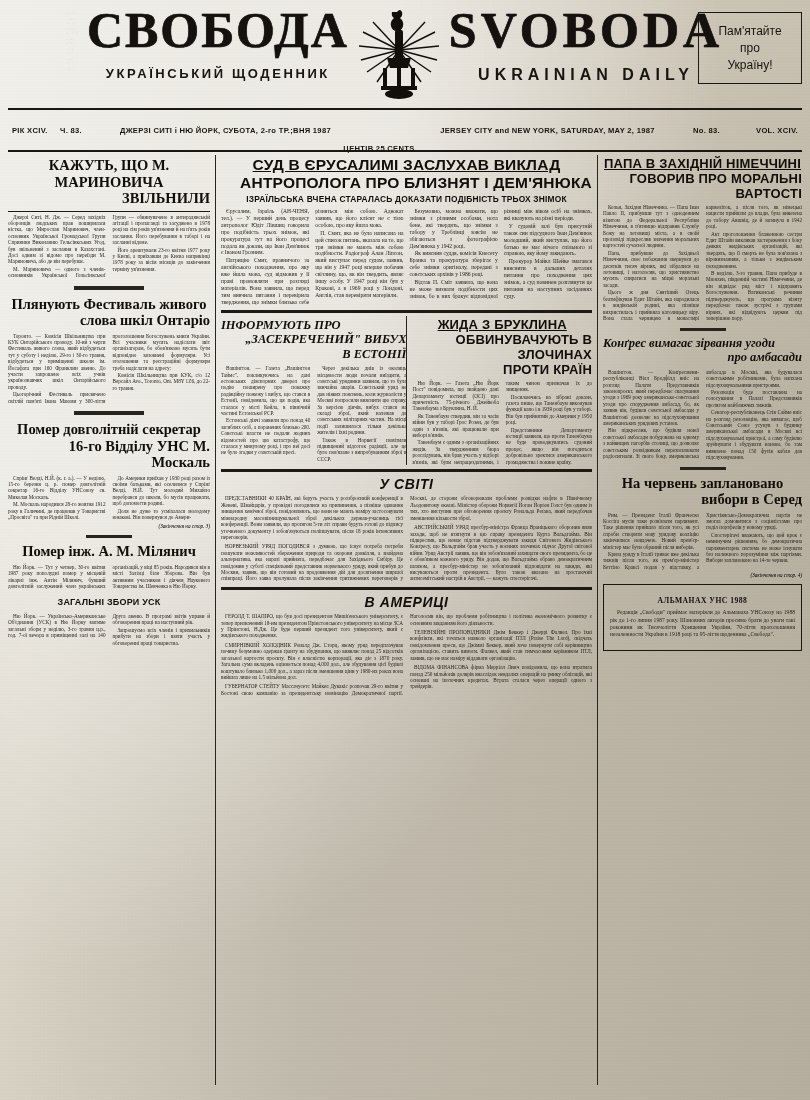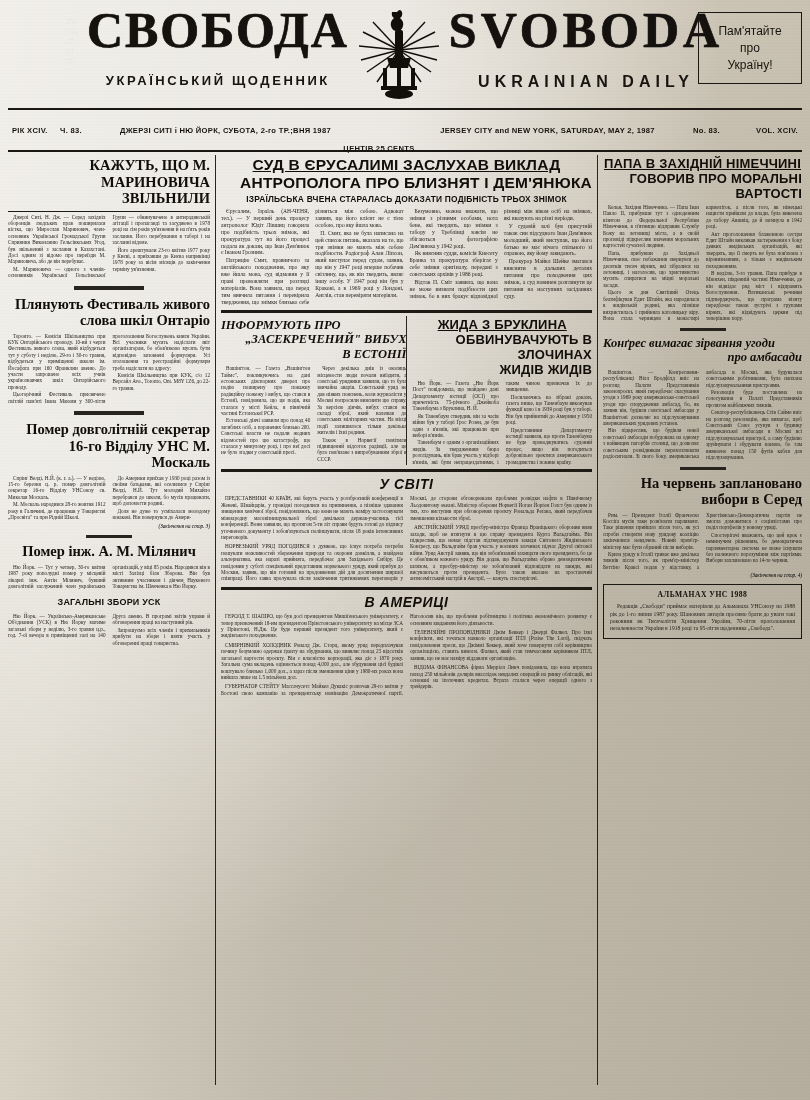--- a/index.html
+++ b/index.html
@@ -35,21 +35,21 @@
   .logo-word{
     font-family:"Liberation Serif", serif;
     font-weight:bold;font-size:50px;letter-spacing:2px;line-height:48px;
     color:#161310; -webkit-text-stroke:.6px #161310;
     text-shadow:0 0 1px rgba(0,0,0,.5);
     white-space:nowrap;
   }
   .logo-word.lat{letter-spacing:4px;}
   .logo-sub{
     font-family:"Liberation Sans", sans-serif;font-weight:bold;
-    font-size:13px;letter-spacing:2.6px;color:#1a1713;margin-top:19px;white-space:nowrap;
+    font-size:13px;letter-spacing:2.6px;color:#1a1713;margin-top:12px;white-space:nowrap;
   }
   .logo-sub.lat{letter-spacing:5px;font-size:16px;}
   .emblem{width:92px;height:96px;margin:0 4px;position:relative;flex:0 0 auto;}
   .emblem svg{display:block;}
   .remember-box{
     position:absolute;right:0;top:6px;width:104px;height:72px;
     border:1.6px solid #1d1a15;box-sizing:border-box;
     display:flex;flex-direction:column;align-items:center;justify-content:center;
     font-family:"Liberation Sans", sans-serif;font-size:12px;line-height:17px;color:#191610;
   }
@@ -73,21 +73,21 @@
   .colB{width:204px;padding-left:5px;}
   .midwrap{display:flex;}
   .mid-l{width:186px;box-sizing:border-box;}
   .mid-r{width:186px;padding-left:5px;box-sizing:border-box;border-left:1px solid #2a2620;}
 
   
   .hl-serif{
     font-family:"Liberation Serif", serif;font-weight:bold;color:#14110d;
     font-size:14.5px;line-height:16.5px;text-align:right;margin:2px 0 4px 0;
   }
-  .hl-serif .l1{display:block;text-align:right;}
+  .hl-serif .l1{display:block;text-align:center;}
   .hl-sans{
     font-family:"Liberation Sans", sans-serif;font-weight:bold;color:#14110d;
     font-size:13px;line-height:15px;text-align:right;margin:1px 0 3px 0;letter-spacing:.2px;
   }
   .hl-sans .l1{display:block;text-align:center;text-decoration:underline;}
   .hl-big{font-size:15.5px;line-height:17.5px;}
   .hl-italic{
     font-family:"Liberation Serif", serif;font-style:italic;font-weight:bold;
     font-size:12.5px;line-height:14.5px;text-align:right;color:#14110d;margin:2px 0 4px;
   }
@@ -109,21 +109,21 @@
   .body2{column-count:2;column-gap:7px;column-rule:none;
     font-size:5.2px;line-height:6.4px;text-align:justify;color:#2b2721;
     font-family:"Liberation Serif",serif;hyphens:auto;}
   .body2 p,.body1 p{margin:0 0 1px 0;text-indent:5px;}
   .body2.t6{font-size:5.6px;line-height:6.9px;}
 
   .bullet-list p{text-indent:4px;margin:0 0 3px 0;}
 
   
   .almanac{
-    border:1.4px solid #1d1a15;padding:5px 6px;margin-top:6px;
+    border:1.4px solid #1d1a15;padding:11px 6px;margin-top:6px;
     font-family:"Liberation Serif",serif;
   }
   .almanac-title{
     font-weight:bold;font-size:7.6px;text-align:center;letter-spacing:.5px;
     margin-bottom:4px;color:#14110d;
   }
   .almanac-body{font-size:5.6px;line-height:7.4px;text-align:justify;color:#2b2721;}
   .almanac-body p{margin:0;text-indent:7px;}
   .jump-r{font-style:italic;font-size:5.2px;text-align:right;margin-top:2px;}
 </style>
@@ -313,21 +313,21 @@
             <p>Естонські діячі заявили про понад 40 загиблих осіб, а поранених близько 200. Совєтські власти не подали жодних відомостей про цю катастрофу, що сталася у минулому році, і про неї досі не було згадки у совєтській пресі.</p>
             <p>Через декілька днів із околиць місцевости люди почали виїздити, а совєтські урядники заявили, що то була звичайна аварія. Совєтський уряд не дав ніяких пояснень, коли журналісти у Москві попросили вияснити цю справу. За версією діячів, вибух стався на складі зброї, який належав до совєтських мілітарних частин. На місці події залишилося тільки декілька жителів і їхні родини.</p>
             <p>Також в Норвегії помітили підвищений відсоток радіяції, але це було пов'язане з випробуванням зброї в СССР.</p>
           </div>
         </div>
 
         <div class="mid-r">
           <div class="hl-sans">
             <span class="l1">ЖИДА З БРУКЛИНА</span>
             <span style="display:block">ОБВИНУВАЧУЮТЬ В ЗЛОЧИНАХ</span>
-            <span>ЖИДІВ ЖИДІВ</span>
+            <span>ПРОТИ КРАЇН</span>
           </div>
           <div class="body2">
             <p>Ню Йорк. — Газета „Ню Йорк Пост" повідомила, що знайдено дані Департаменту юстиції (ОСІ) про причетність 75-річного Джейкоба Таненбаума з Бруклина, Н. Й.</p>
             <p>Як Таненбаум ствердив, він за часів війни був у таборі Ґрос Розен, де був один з в'язнів, які працювали при виборі в'язнів.</p>
             <p>Таненбаум є одним з організаційних жидів. За твердженням бюра розслідувань, він брав участь у відборі в'язнів, які були непрацездатними, і таким чином призначав їх до знищення.</p>
             <p>Посилаючись на зібрані докази, газета пише, що Таненбаум виконував функції капо і в 1939 році був у таборі. Він був прийнятий до Америки у 1950 році.</p>
             <p>Представники Департаменту юстиції заявили, що проти Таненбаума не буде проводжуватись судовий процес, якщо він погодиться добровільно зректися американського громадянства і покине країну.</p>
           </div>
         </div>
       </div>

